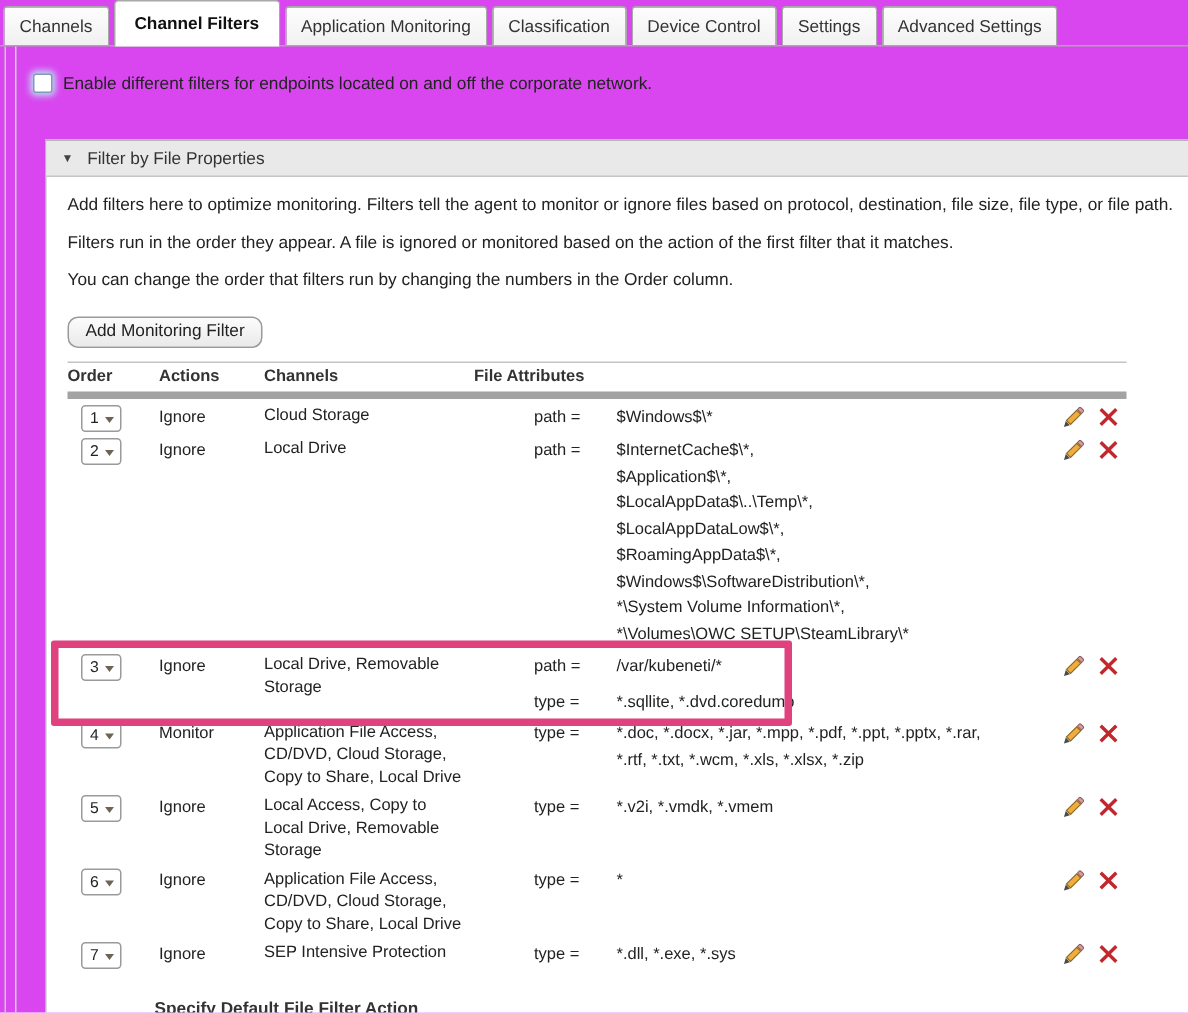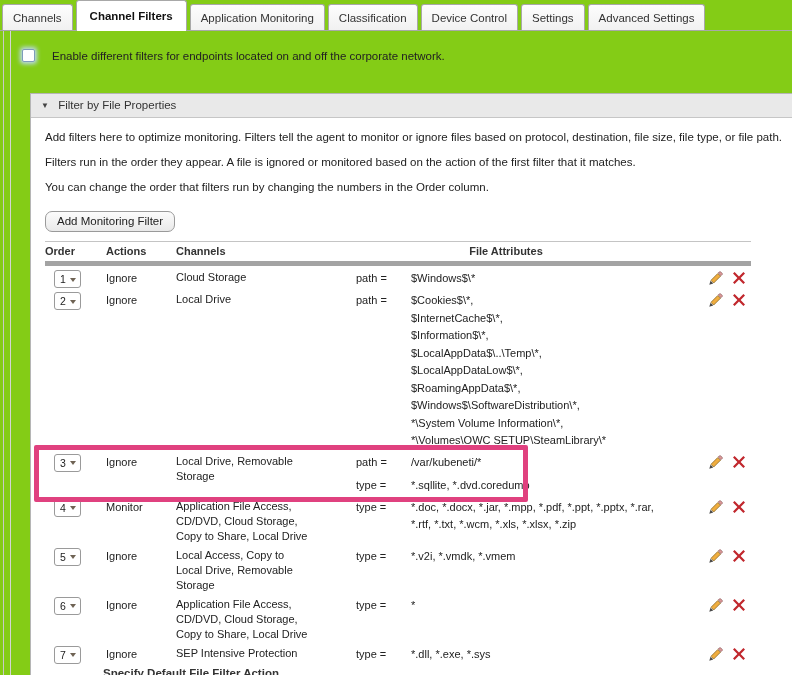--- a/index.html
+++ b/index.html
@@ -1,56 +1,56 @@
 <!DOCTYPE html>
 <html><head>
 <meta charset="utf-8">
 <style>
   html,body{margin:0;padding:0;}
   body{font-family:"Liberation Sans",sans-serif;background:#fff;}
-  #screen{position:relative;width:792px;height:675px;overflow:hidden;background:#84cc16;color:#222;}
+  #screen{position:relative;width:792px;height:675px;overflow:hidden;background:#d946ef;color:#222;}
 
   
   .tabbar{position:absolute;left:2px;top:0;height:31px;display:flex;align-items:flex-end;gap:3px;z-index:2;}
   .tab{box-sizing:border-box;height:26px;margin-bottom:1px;display:flex;align-items:center;
        padding:0 10px;background:linear-gradient(#fdfdfd,#f1f1f1);border:1px solid #a8a8a8;
        border-bottom:none;border-radius:3px 3px 0 0;font-size:11.5px;color:#333;white-space:nowrap;cursor:default;}
   .tab.active{height:31px;margin-bottom:0;background:#fff;font-weight:bold;color:#111;padding:0 13px;}
   .tab-underline{position:absolute;left:0;top:30px;width:792px;height:1px;background:#a8a8a8;z-index:1;}
 
   
   .vborder{position:absolute;top:31px;bottom:0;width:1px;background:#c9c9c9;z-index:0;}
   .vborder.outer{left:3px;}
   .vborder.inner{left:10px;background:#d4d4d4;}
 
   
   .chk-row{position:absolute;left:22px;top:49px;display:flex;align-items:center;z-index:2;}
   .chk-box{width:13px;height:13px;box-sizing:border-box;border:1px solid #7e9cba;border-radius:2px;
            background:#fff;box-shadow:0 0 4px 2px #bcd9f2;}
-  .chk-label{margin-left:17px;font-size:11.5px;color:#222;}
+  .chk-label{margin-left:7px;font-size:11.5px;color:#222;}
 
   
   .panel{position:absolute;left:30px;top:93px;width:770px;height:610px;box-sizing:border-box;
          border:1px solid #b5b5b5;background:#fff;z-index:1;}
   .panel-header{height:23px;line-height:23px;background:#e9e9e9;border-bottom:1px solid #c6c6c6;
                 padding-left:10px;font-size:11.5px;color:#333;cursor:default;}
   .collapse-glyph{font-size:8px;color:#444;margin-right:6px;vertical-align:1px;}
   .panel-body{padding-left:14px;}
   .panel-body p{margin:13px 0 13px 0;font-size:11.5px;color:#222;}
 
   .add-btn{display:inline-block;margin-top:5px;padding:3px 11px 4px;font-family:"Liberation Sans",sans-serif;
            font-size:11.5px;color:#222;background:linear-gradient(#fcfcfc,#e9e9e9);
            border:1px solid #9a9a9a;border-radius:7px;cursor:default;}
 
   
   .tbl{margin-top:9px;width:706px;font-size:11px;}
   .tbl-header{display:grid;grid-template-columns:61px 70px 140px 55px 325px 55px;
               border-top:1px solid #c4c4c4;border-bottom:5px solid #a3a3a3;
               padding:3px 0 4px;font-weight:bold;color:#333;}
-  .hdr-fileattr{grid-column:4/6;text-align:center;}
+  .hdr-fileattr{grid-column:4/6;}
   .row{display:grid;grid-template-columns:61px 70px 140px 55px 325px 55px;
        padding-top:4px;position:relative;align-items:start;}
   .order-cell{padding-left:9px;}
   .order-box{box-sizing:border-box;width:27px;height:18px;border:1px solid #9a9a9a;border-radius:3px;
              background:#fff;display:flex;align-items:center;justify-content:space-between;
              padding:0 4px 0 5px;cursor:default;}
   .order-num{font-size:10.5px;color:#222;}
   .order-caret{width:0;height:0;border-left:3.5px solid transparent;border-right:3.5px solid transparent;
                border-top:4.5px solid #6f6354;margin-top:1px;}
   .action{font-weight:normal;color:#222;line-height:16px;}
@@ -153,23 +153,22 @@
         <span class="order-num">2</span>
         <span class="order-caret"></span>
       </div>
     </div>
     <div class="action">Ignore</div>
     <div class="channels">Local Drive</div>
     <div class="attrs">
                 <div class="attr-entry">
                   <div class="attr-key">path =</div>
                   <div class="attr-vals">
-                    <div class="vline">$Cookies$\*,</div>
                     <div class="vline">$InternetCache$\*,</div>
-                    <div class="vline">$Information$\*,</div>
+                    <div class="vline">$Application$\*,</div>
                     <div class="vline">$LocalAppData$\..\Temp\*,</div>
                     <div class="vline">$LocalAppDataLow$\*,</div>
                     <div class="vline">$RoamingAppData$\*,</div>
                     <div class="vline">$Windows$\SoftwareDistribution\*,</div>
                     <div class="vline">*\System Volume Information\*,</div>
                     <div class="vline">*\Volumes\OWC SETUP\SteamLibrary\*</div>
                   </div>
                 </div>
               </div>
     <div class="icons">

